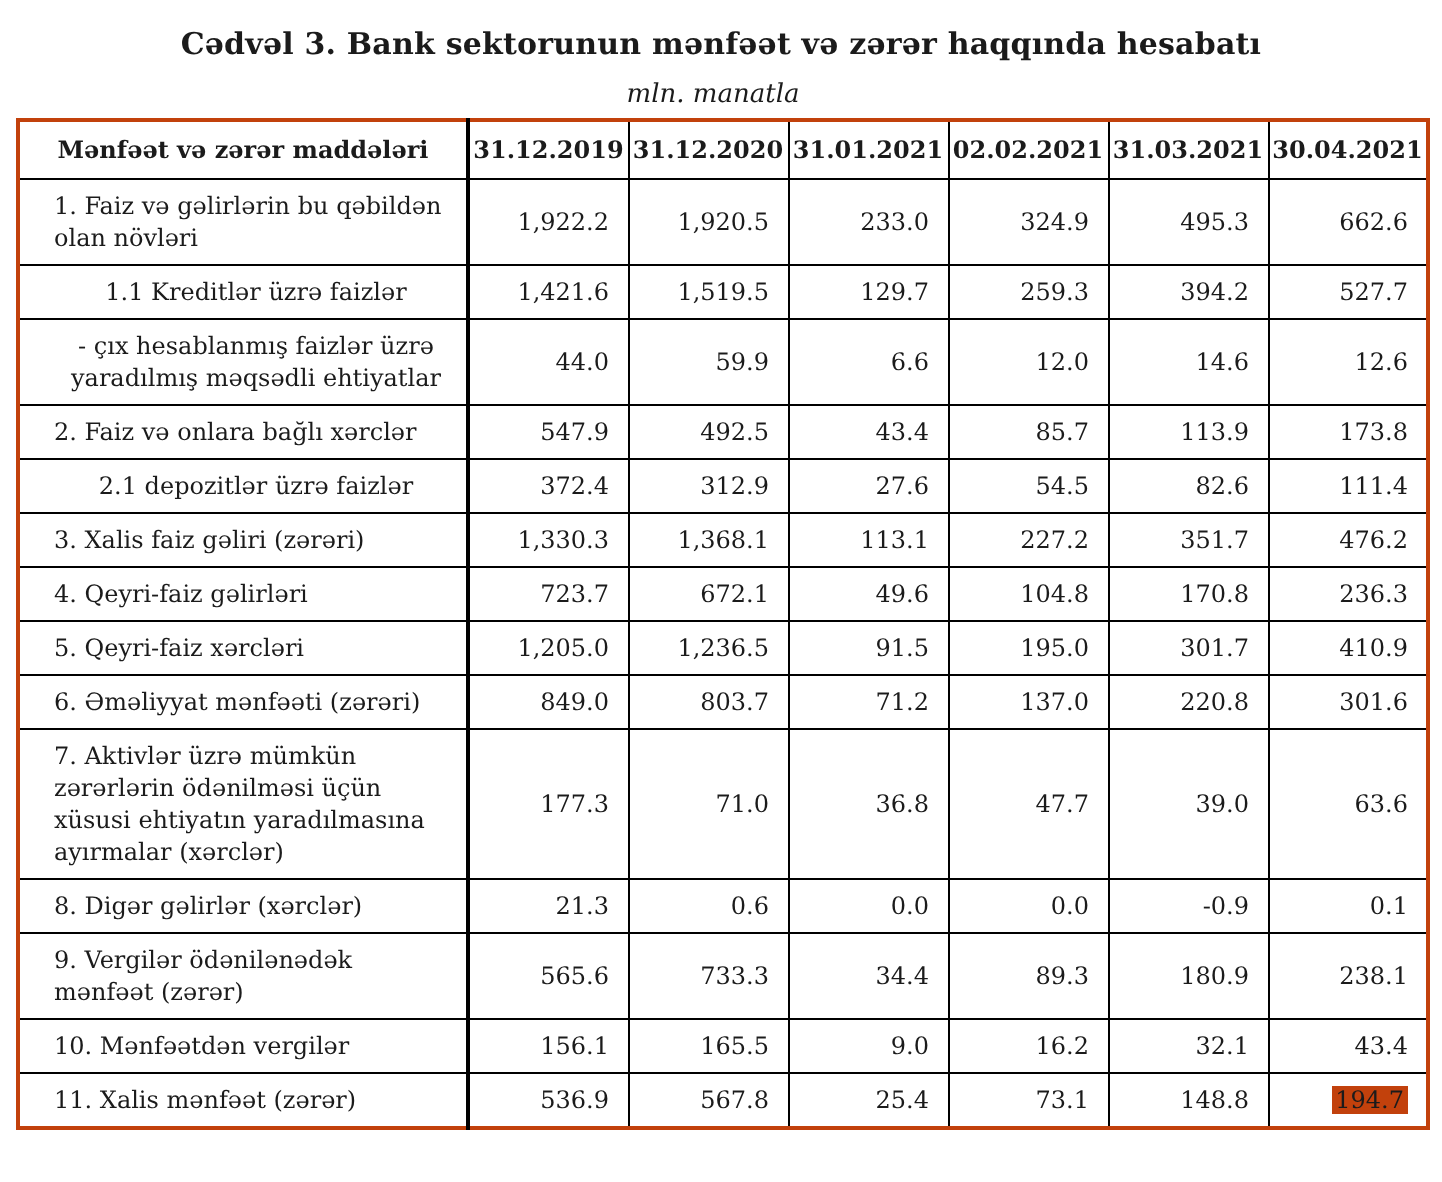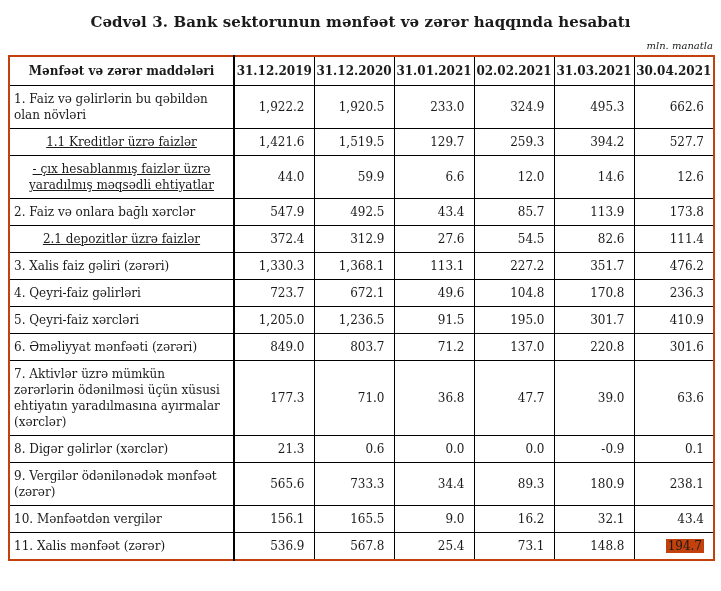--- a/index.html
+++ b/index.html
@@ -19,23 +19,23 @@
   }
   .title {
     margin: 13px 10px 0 10px;
     font-size: 15px;
     font-weight: bold;
     text-align: center;
     letter-spacing: 0.1px;
   }
   .unit-note {
     margin: 9px 8px 4px 0;
-    font-size: 10px;
+    font-size: 13px;
     font-style: italic;
-    text-align: right;
+    text-align: center;
   }
   table.pl-table {
     border-collapse: collapse;
     table-layout: fixed;
     width: 705px;
     margin-left: 8px;
     border: 2px solid #c2410c;
   }
   .pl-table col.c-label { width: 225px; }
   .pl-table col.c-num   { width: 80px; }
@@ -51,26 +51,25 @@
   .pl-table td:first-child {
     border-right-width: 2px;
   }
   .pl-table th {
     font-weight: bold;
     text-align: center;
     padding: 6px 1px;
   }
   .pl-table td.label {
     text-align: left;
-    padding-left: 4px;
+    padding-left: 17px;
     padding-right: 4px;
   }
   .pl-table td.label.center {
     text-align: center;
-    text-decoration: underline;
   }
   .pl-table td.num {
     text-align: right;
     padding-right: 9px;
   }
   .hl {
     background: #c2410c;
     padding: 0 2px;
   }
 </style>

